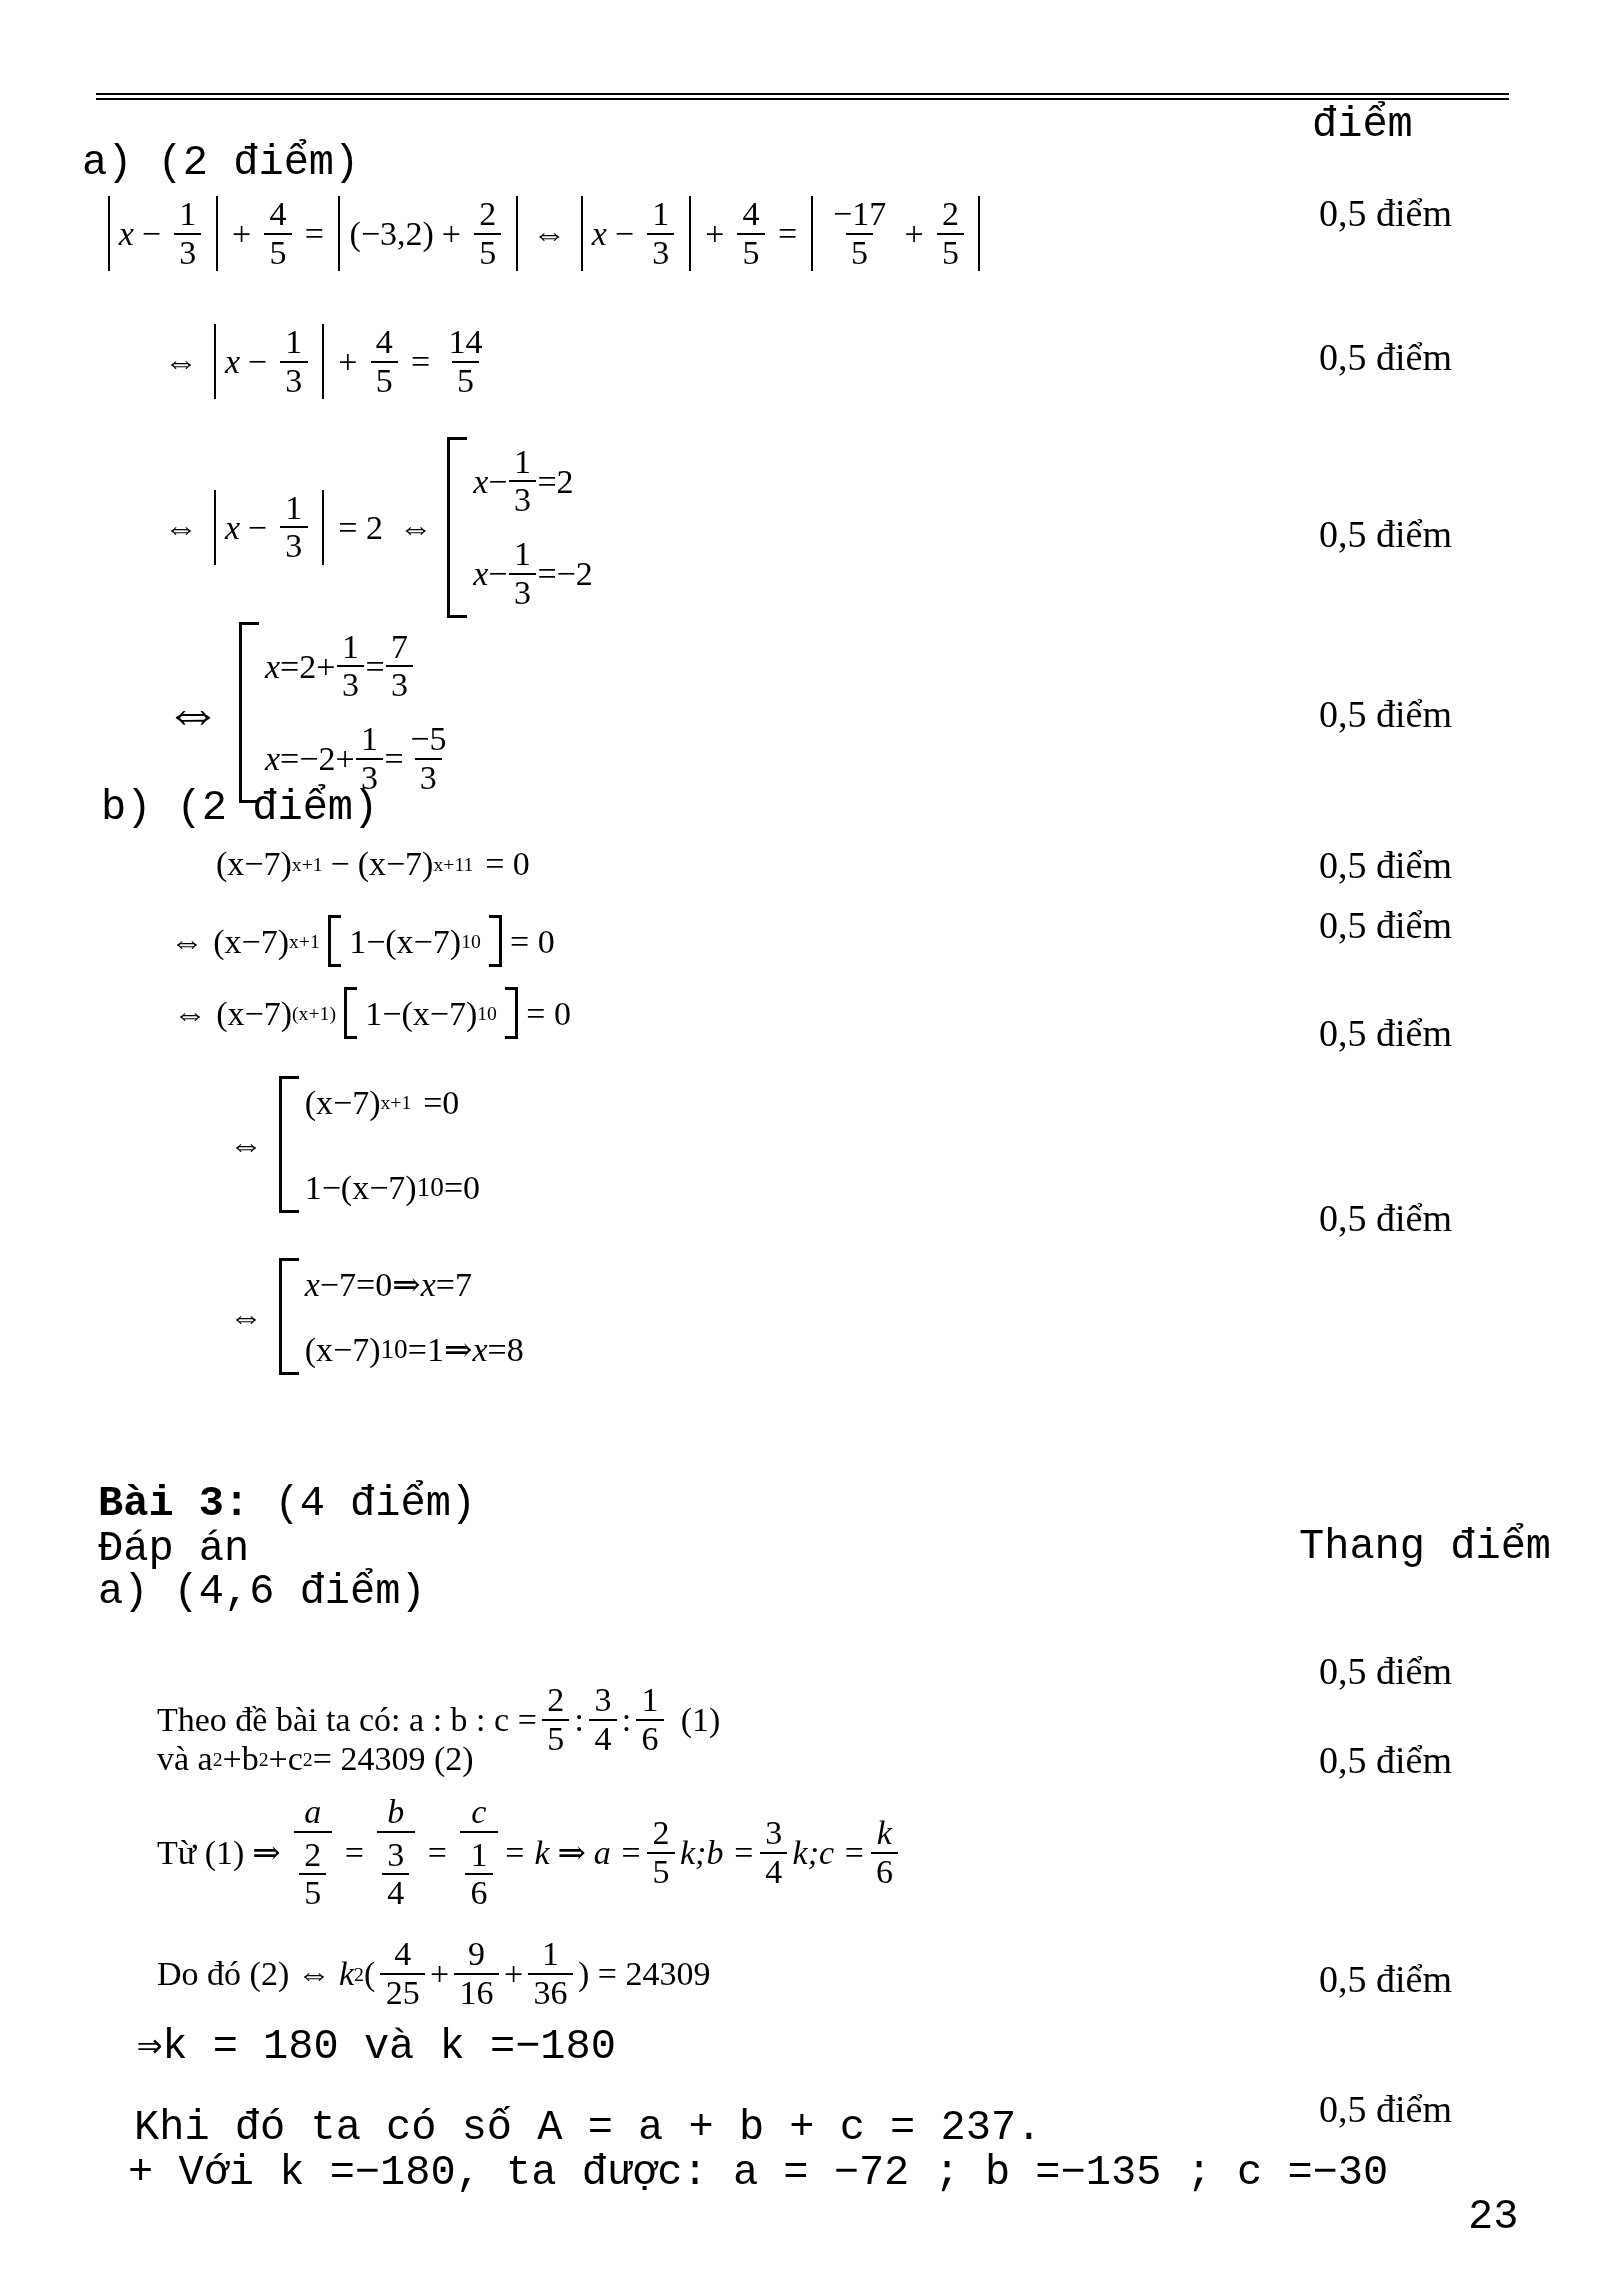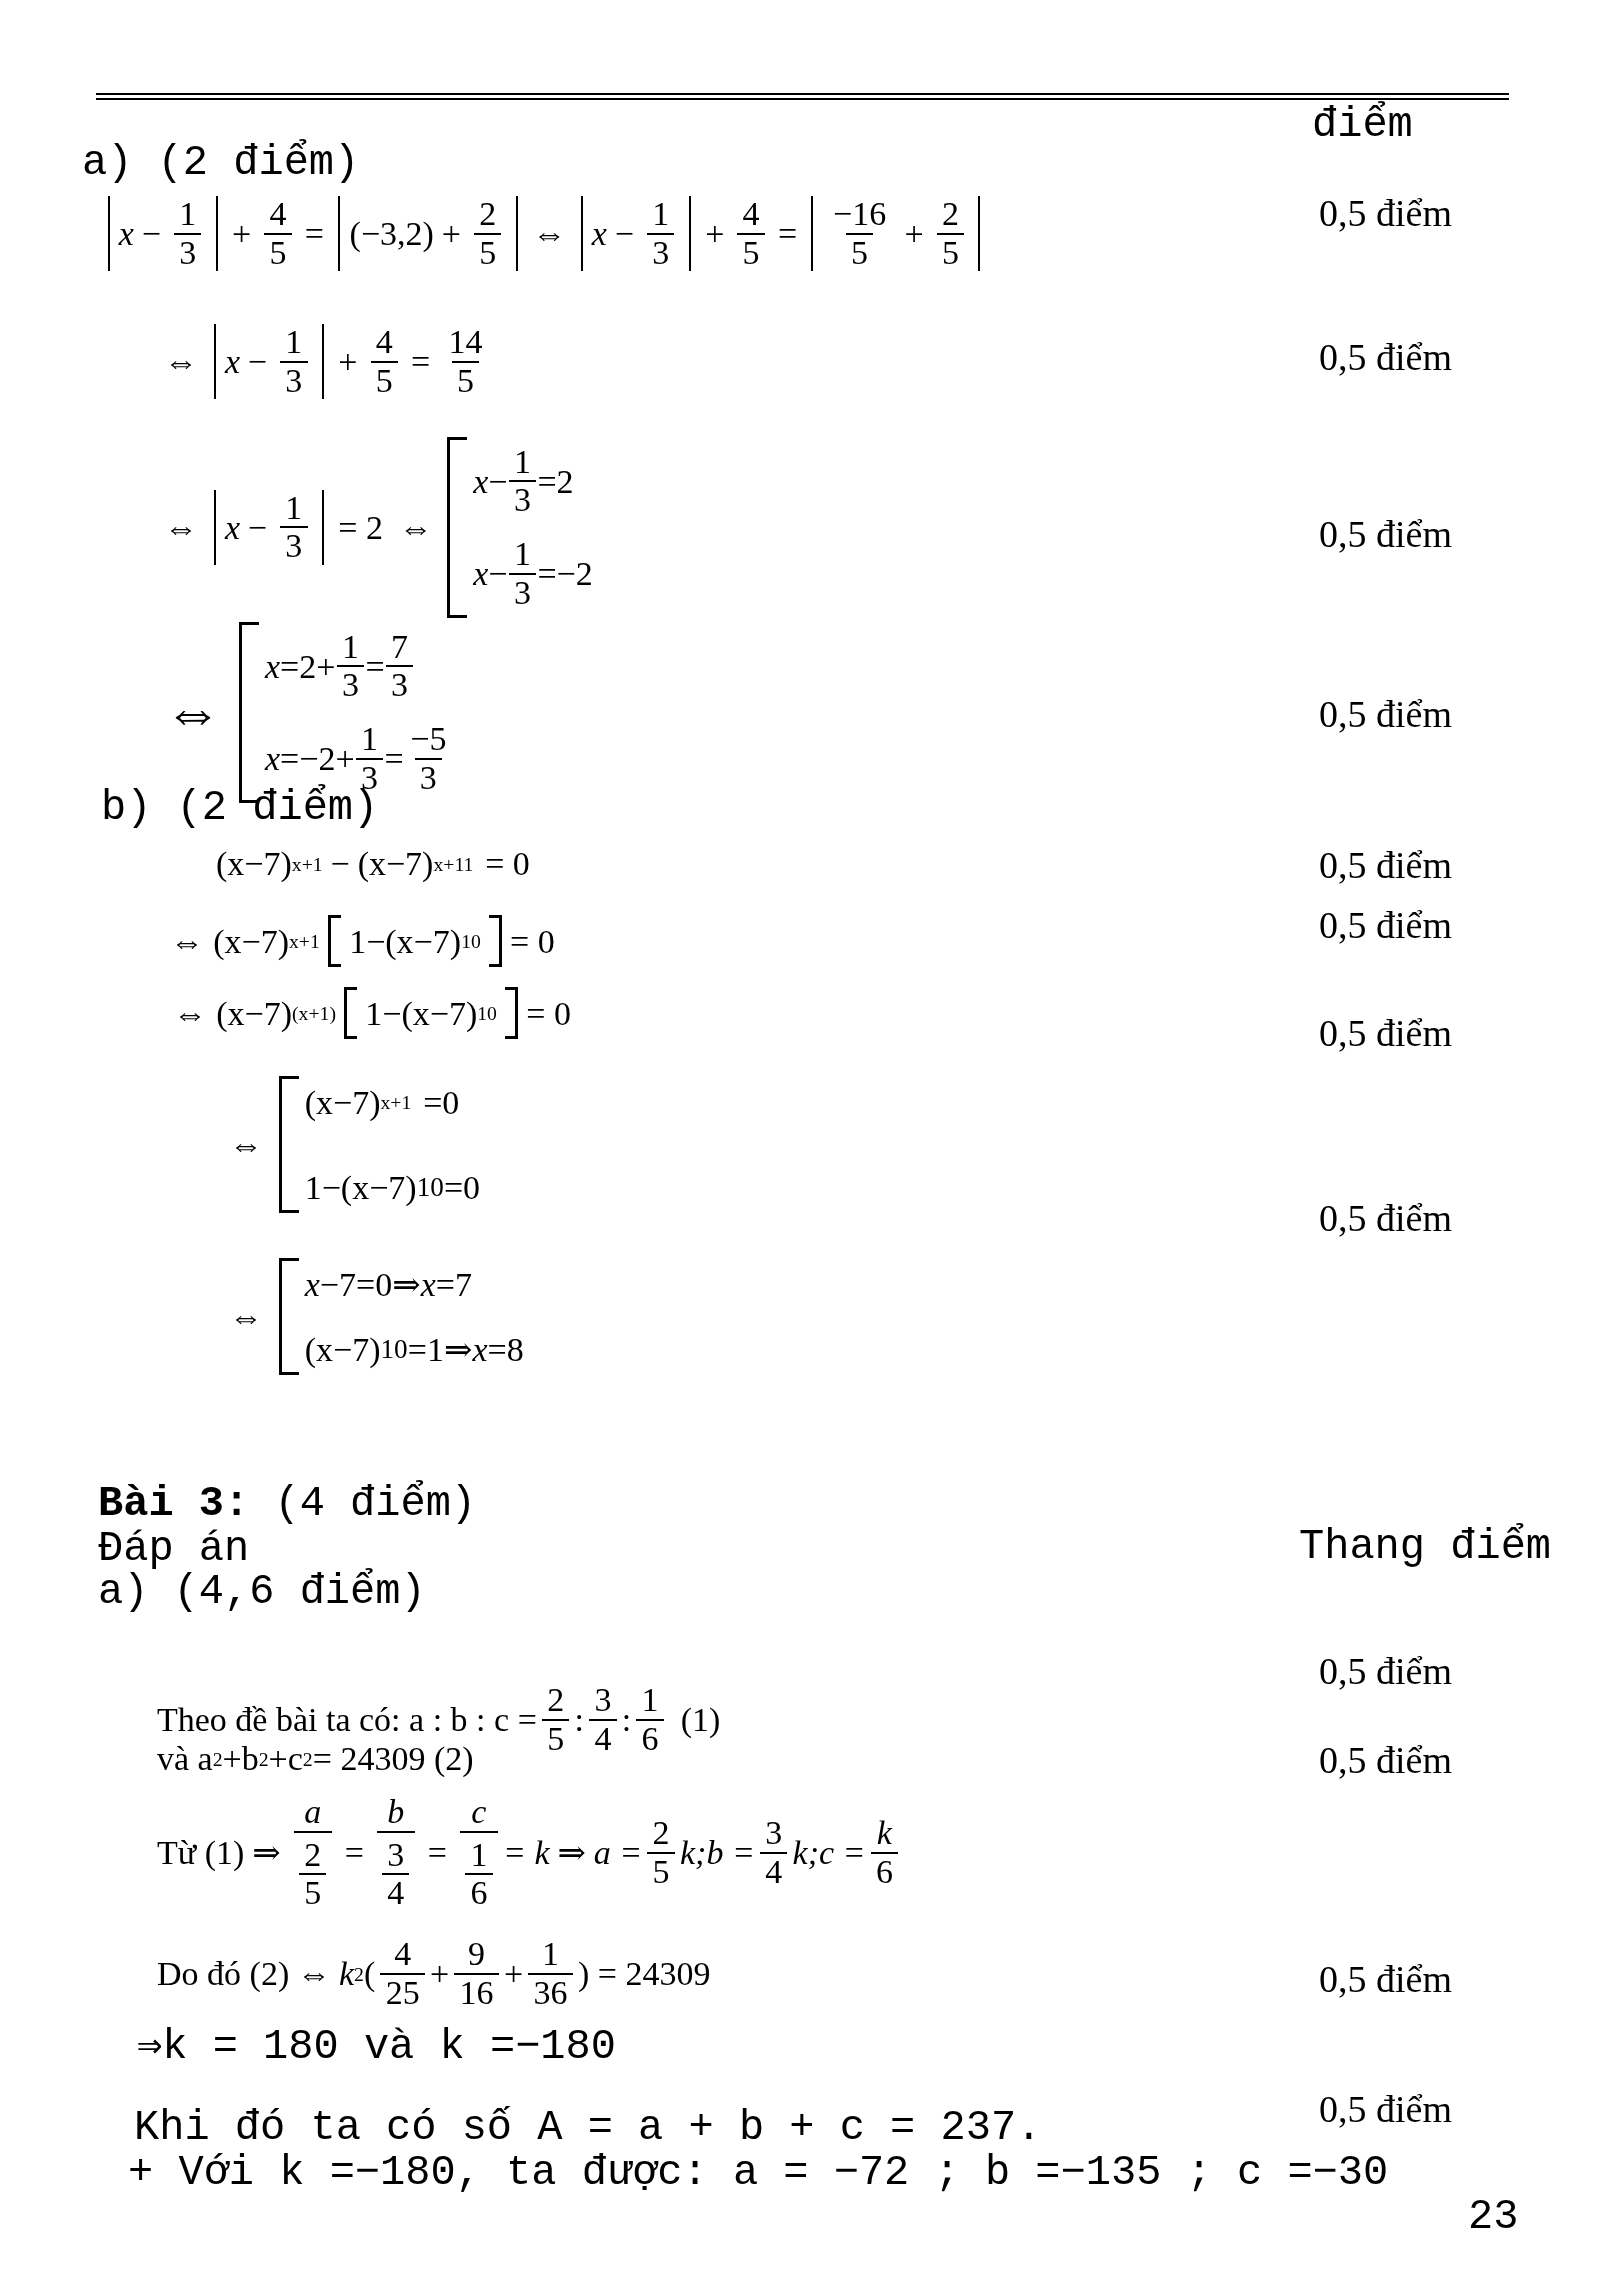--- a/index.html
+++ b/index.html
@@ -83,21 +83,21 @@
         </span>
     </span>
     <span class="op">+</span>
     <span class="frac">
         <span class="fn">4</span>
         <span class="fd">5</span>
       </span>
     <span class="op">=</span>
     <span class="abs">
       <span class="frac">
-          <span class="fn">−16</span>
+          <span class="fn">−17</span>
           <span class="fd">5</span>
         </span>
       <span class="op">+</span>
       <span class="frac">
           <span class="fn">2</span>
           <span class="fd">5</span>
         </span>
     </span>
   </div>
   <div class="sc" style="top:191px;">0,5 điểm</div>

